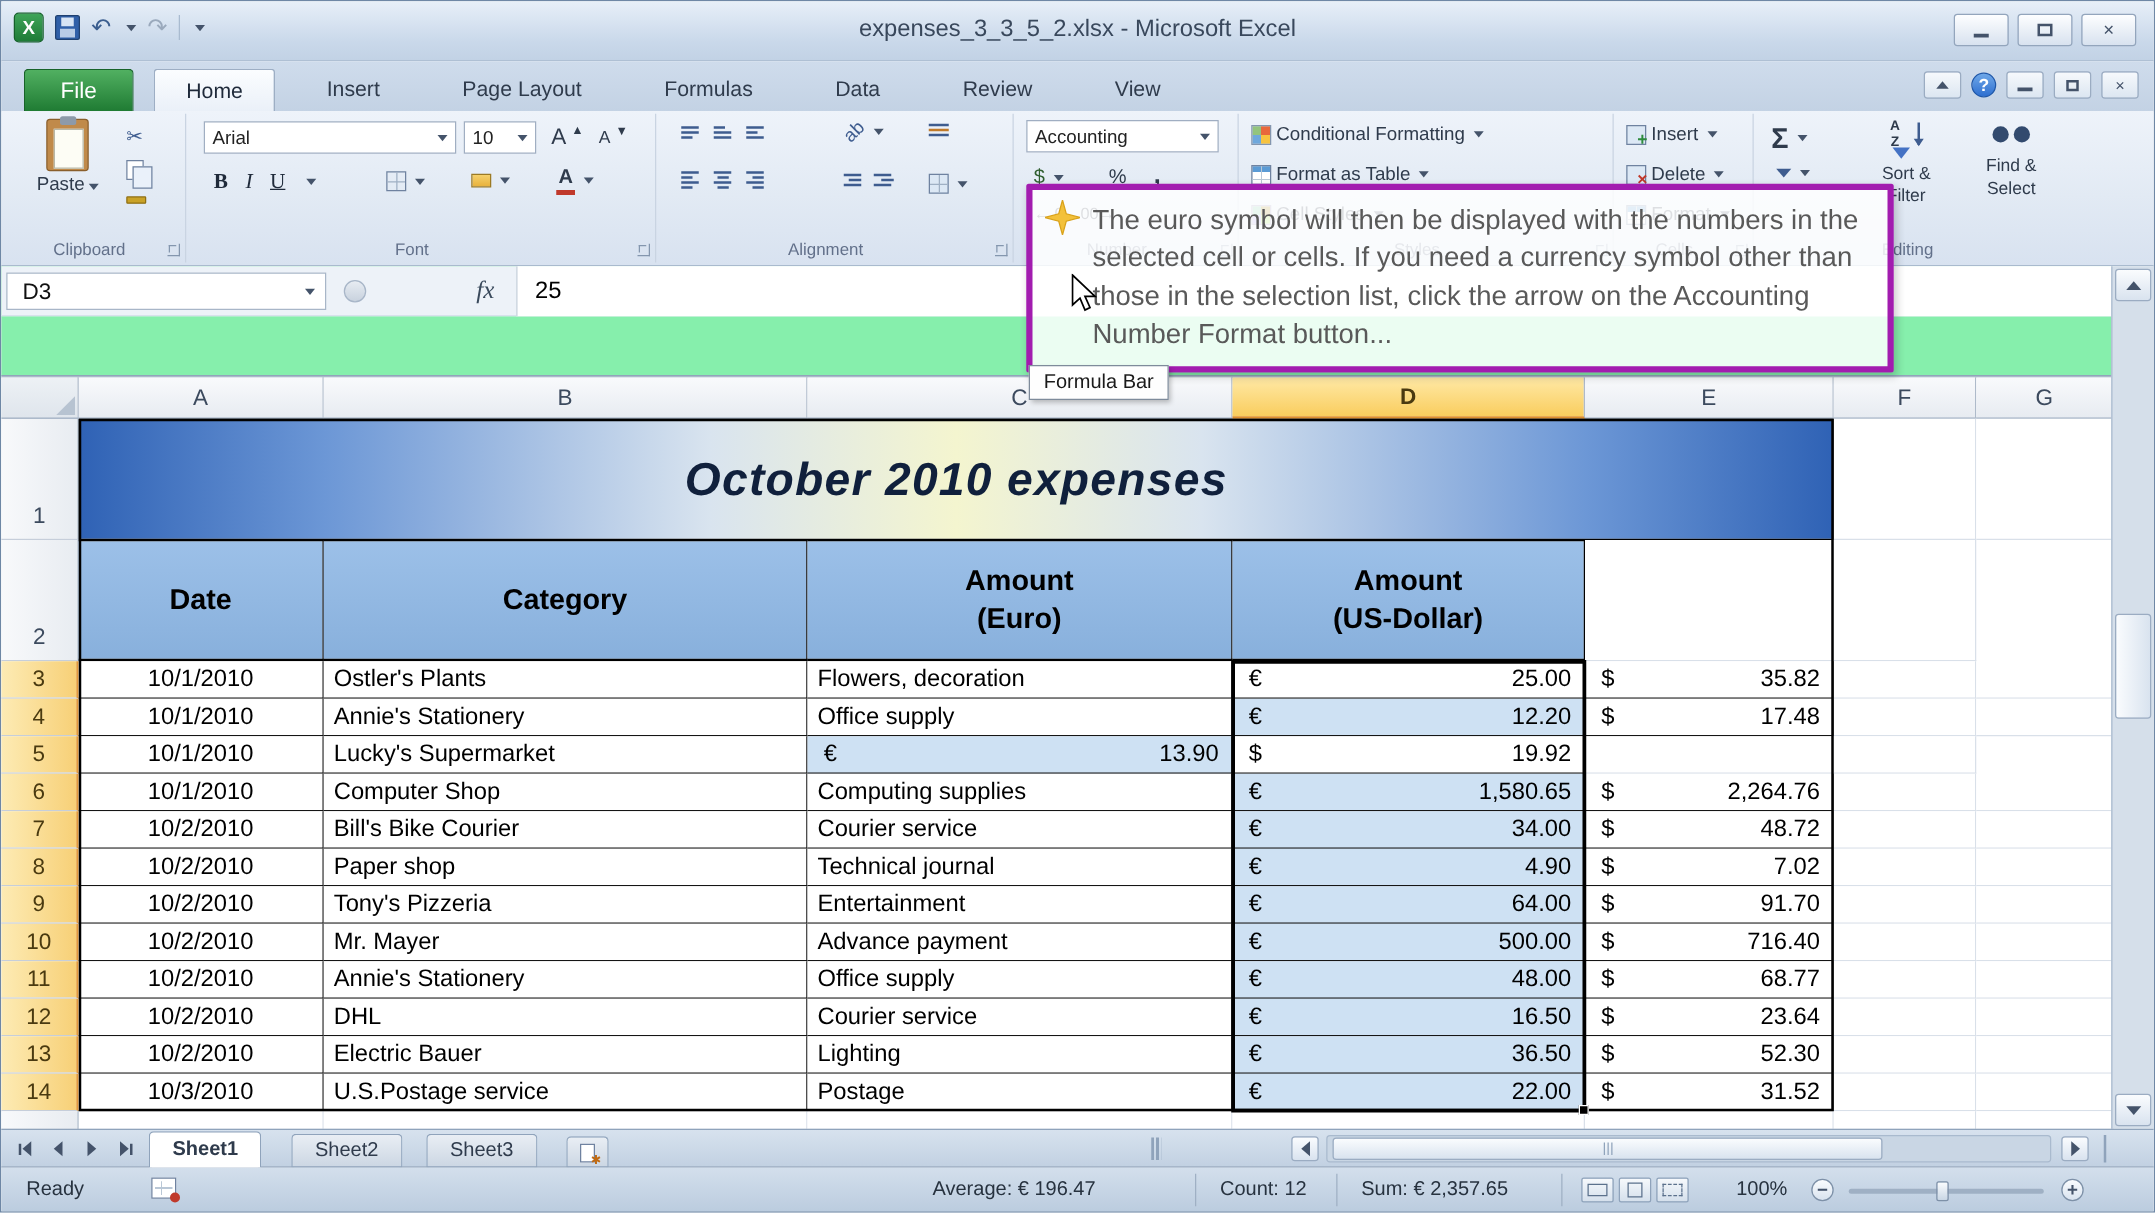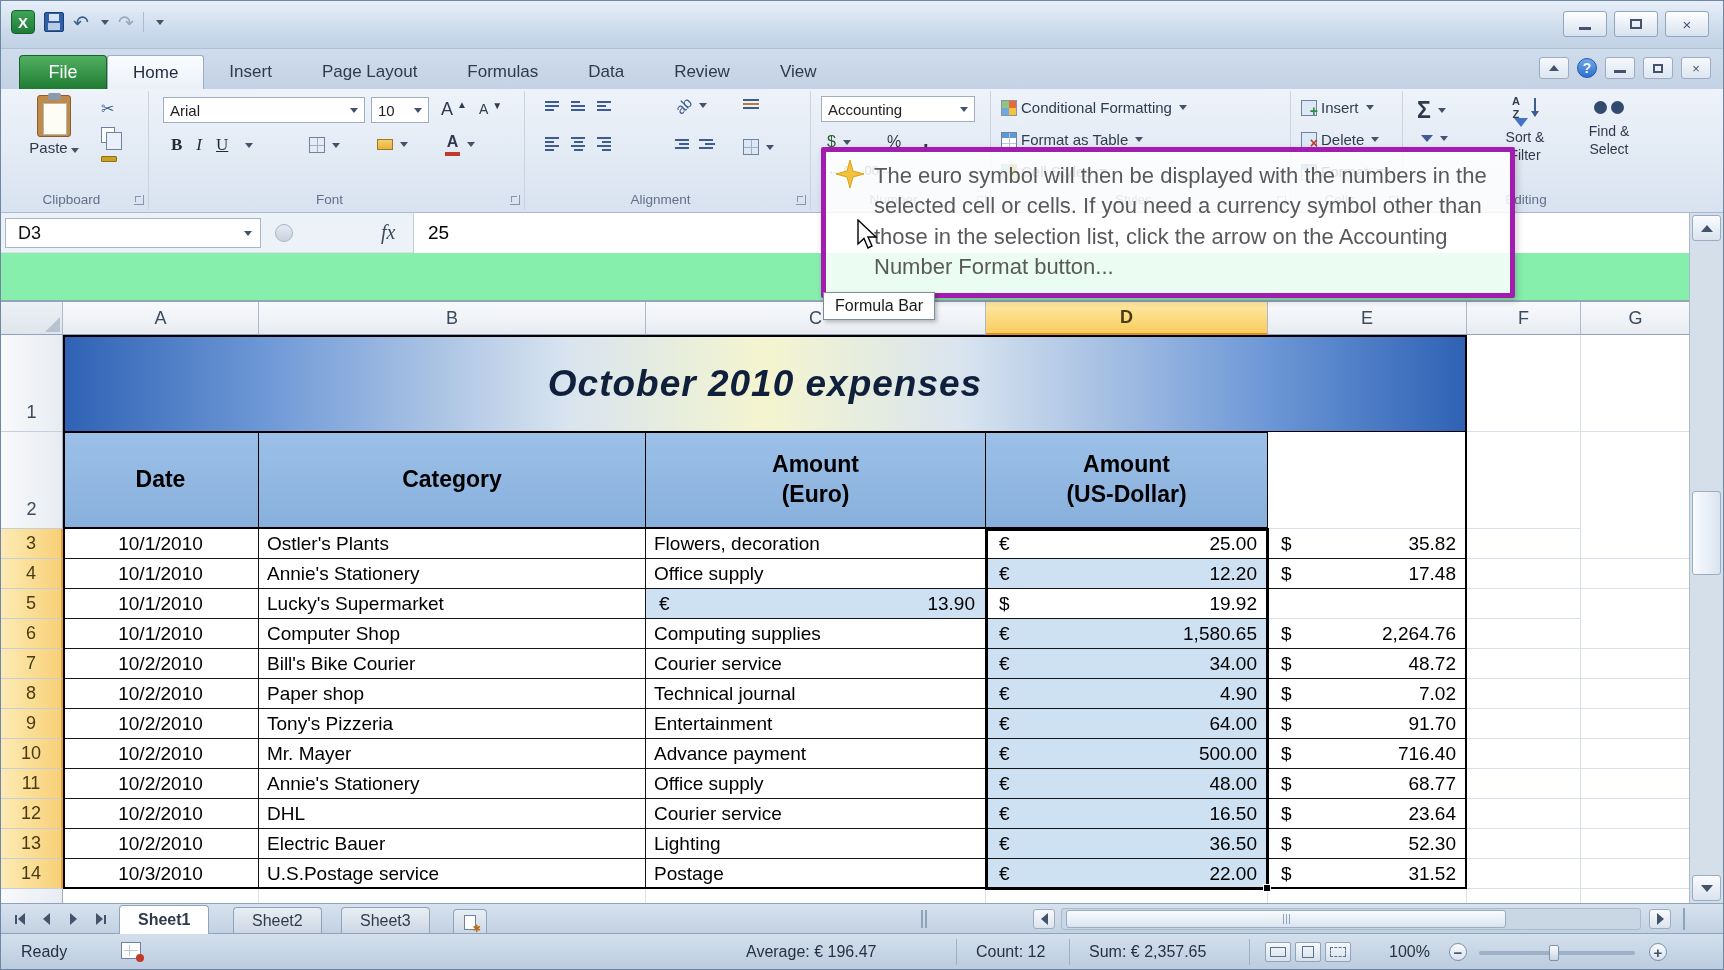--- a/index.html
+++ b/index.html
@@ -28,21 +28,21 @@
     font-size:15px; color:#44536A; }
   .minline { width:12px; height:3px; background:#44536A; margin-top:8px;}
   .maxbox { width:12px; height:10px; border:2px solid #44536A; }
 
   
   .tabrow { position:absolute; top:48px; height:40px; width:100%;
     background:linear-gradient(180deg,#CFDCEC,#C3D2E4); display:flex; align-items:flex-end; }
   .file-tab { width:88px; height:34px; margin-left:18px; background:linear-gradient(180deg,#51B061,#1F7B33);
     color:#fff; font-size:18px; display:flex; align-items:center; justify-content:center;
     border-radius:4px 4px 0 0; border:1px solid #186329; border-bottom:none; }
-  .rtab { padding:0 25px; height:34px; display:flex; align-items:center; font-size:17px; color:#2F3B4C; }
+  .rtab { padding:0 25px; height:34px; display:flex; align-items:center; font-size:17px; color:#2F3B4C;margin-left:16px; }
   .rtab.active { background:linear-gradient(180deg,#FBFDFF,#EAF0F8); border:1px solid #9DAEC4; border-bottom:none;
     border-radius:3px 3px 0 0; color:#1F2A3A; }
   .tabrow-right { position:absolute; right:12px; top:8px; display:flex; gap:8px; align-items:center;}
   .mini-btn { width:30px; height:22px; border:1px solid #9BACC2; border-radius:3px;
     background:linear-gradient(180deg,#F6F9FC,#DCE6F1); display:flex; align-items:center; justify-content:center;
     font-size:13px; color:#44536A; }
   .chev-up { width:0; height:0; border-left:5px solid transparent; border-right:5px solid transparent; border-bottom:6px solid #44536A; }
   .help-circ { width:20px; height:20px; border-radius:50%; background:linear-gradient(180deg,#6FA8E8,#2E6FD0);
     color:#fff; font-weight:bold; font-size:14px; display:flex; align-items:center; justify-content:center; border:1px solid #1F57A8;}
 
@@ -226,20 +226,21 @@
   <div class="titlebar">
     <div class="qat">
       <div class="excel-logo">X</div>
       <div class="save-ic"></div>
       <span class="qat-glyph">↶</span>
       <span class="car"></span>
       <span class="qat-glyph disabled">↷</span>
       <span class="qat-sep"></span>
       <span class="car"></span>
     </div>
+    <div class="title-text">expenses_3_3_5_2.xlsx  -  Microsoft Excel</div>
     <div class="winbtns">
       <div class="winbtn">
           <span class="minline"></span>
         </div>
       <div class="winbtn">
           <span class="maxbox"></span>
         </div>
       <div class="winbtn">×</div>
     </div>
   </div>

